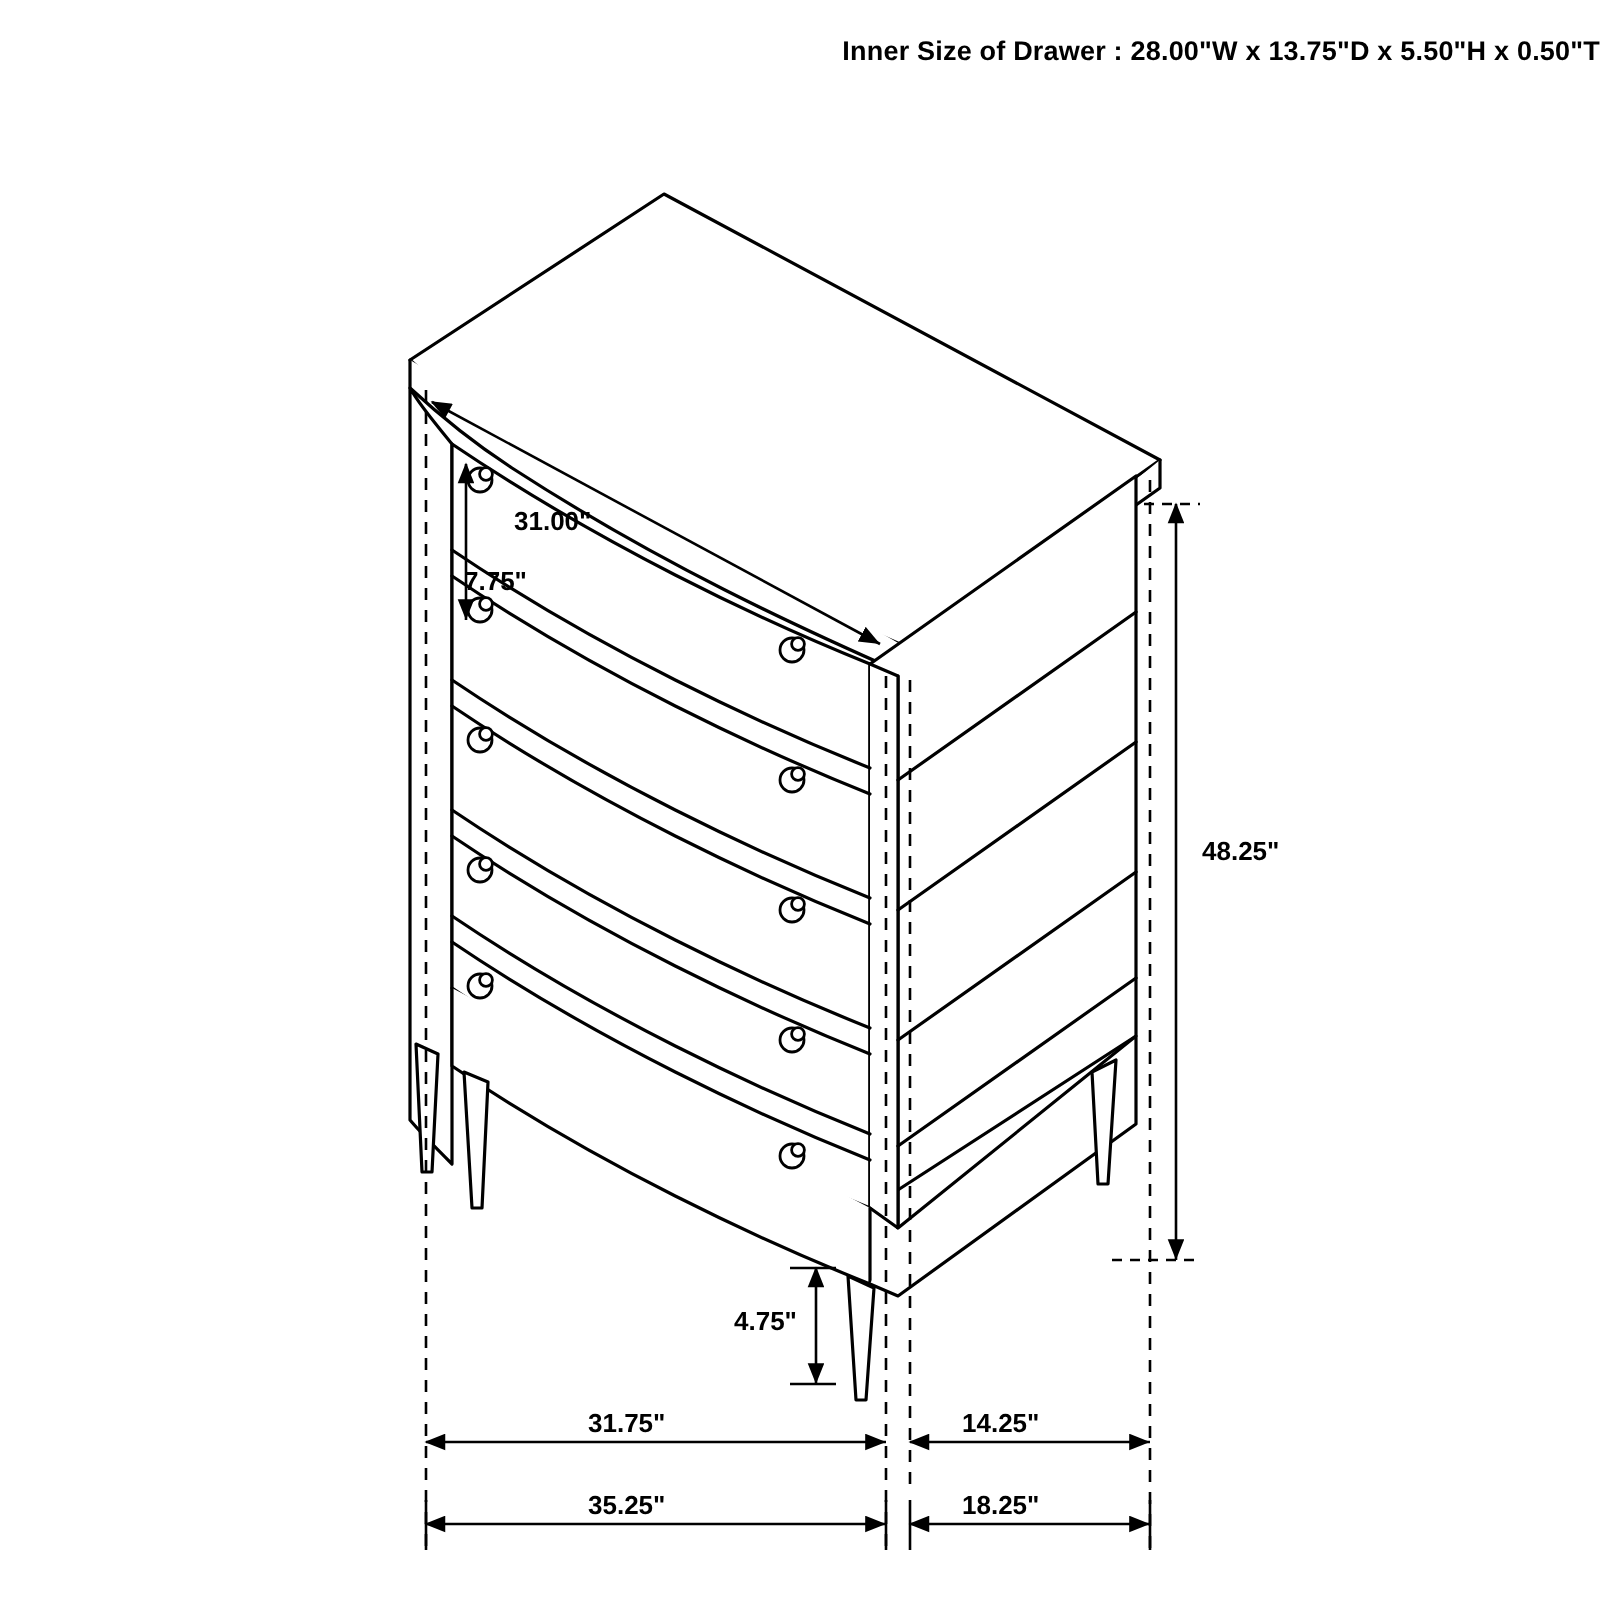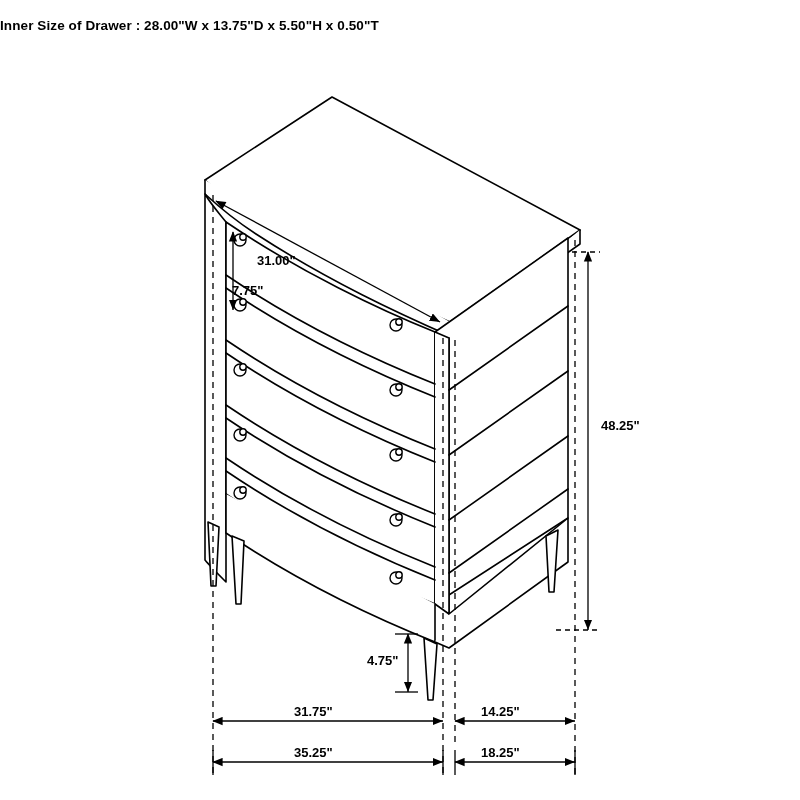--- a/index.html
+++ b/index.html
@@ -18,21 +18,21 @@
   #stage {
     position: relative;
     width: 800px;
     height: 800px;
   }
   #title {
     position: absolute;
     top: 18px;
     left: 0;
     width: 800px;
-    text-align: left;
+    text-align: right;
     font-size: 13.5px;
     font-weight: bold;
     letter-spacing: 0.1px;
   }
   svg#drawing {
     position: absolute;
     top: 0;
     left: 0;
   }
   .dimlabel {

